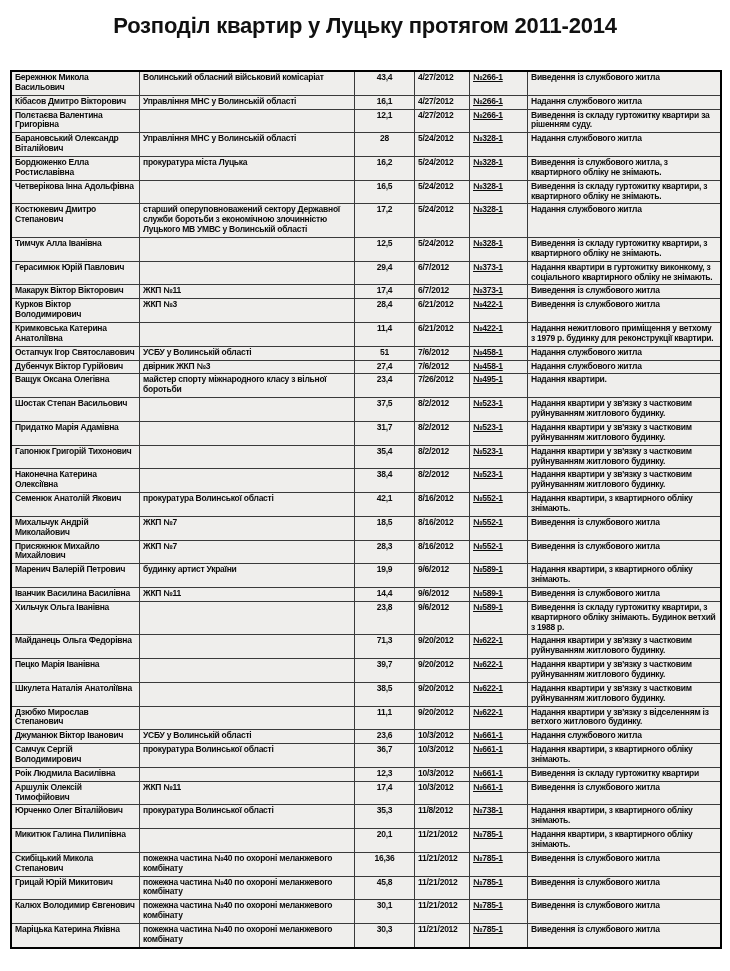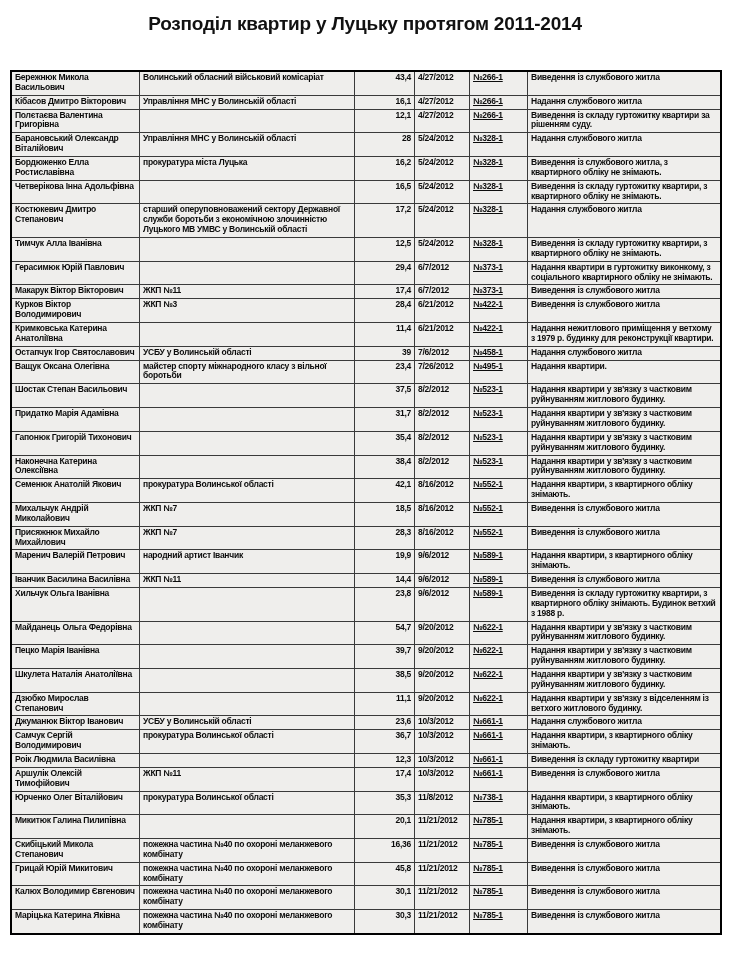--- a/index.html
+++ b/index.html
@@ -8,21 +8,21 @@
     background:#ffffff;
     font-family:"Liberation Sans","DejaVu Sans",sans-serif;
     color:#0c0c0c;
     overflow:hidden;
   }
   .page{width:730px;height:971px;position:relative;background:#ffffff;}
   .doc-title{
     margin:0;
     padding-top:13px;
     text-align:center;
-    font-size:19px;
+    font-size:22px;
     font-weight:700;
     letter-spacing:-0.2px;
     color:#111111;
   }
   table.apt{
     position:absolute;
     left:10px;
     top:70px;
     width:712px;
     border-collapse:collapse;
@@ -37,21 +37,21 @@
     padding:1px 3px 2px 3px;
     font-size:8.5px;
     font-weight:700;
     line-height:1.16;
     letter-spacing:-0.25px;
     word-wrap:break-word;
     color:#0c0c0c;
   }
   td.c-name{width:121px;margin-left:32px;}
   td.c-org{width:208px;}
-  td.c-area{width:53px;text-align:right;white-space:nowrap;}
+  td.c-area{width:53px;text-align:center;white-space:nowrap;}
   td.c-date{width:48px;text-align:left;white-space:nowrap;letter-spacing:-0.45px;padding-left:1px;padding-right:2px;}
   td.c-doc{width:51px;white-space:nowrap;letter-spacing:-0.35px;text-decoration:underline;}
   td.c-note{padding-left:4px;}
 </style>
 </head>
 <body>
 
 <div class="page">
   <h1 class="doc-title">Розподіл квартир у Луцьку протягом 2011-2014</h1>
 
@@ -161,26 +161,34 @@
     <td class="c-org"></td>
     <td class="c-area">11,4</td>
     <td class="c-date">6/21/2012</td>
     <td class="c-doc">№422-1</td>
     <td class="c-note">Надання нежитлового приміщення у ветхому з 1979 р. будинку для реконструкції квартири.</td>
   </tr>
 
   <tr>
     <td class="c-name">Остапчук Ігор Святославович</td>
     <td class="c-org">УСБУ у Волинській області</td>
-    <td class="c-area">39</td>
+    <td class="c-area">51</td>
     <td class="c-date">7/6/2012</td>
     <td class="c-doc">№458-1</td>
     <td class="c-note">Надання службового житла</td>
   </tr>
 
+  <tr>
+    <td class="c-name">Дубенчук Віктор Гурійович</td>
+    <td class="c-org">двірник ЖКП №3</td>
+    <td class="c-area">27,4</td>
+    <td class="c-date">7/6/2012</td>
+    <td class="c-doc">№458-1</td>
+    <td class="c-note">Надання службового житла</td>
+  </tr>
 
   <tr>
     <td class="c-name">Ващук Оксана Олегівна</td>
     <td class="c-org">майстер спорту міжнародного класу з вільної боротьби</td>
     <td class="c-area">23,4</td>
     <td class="c-date">7/26/2012</td>
     <td class="c-doc">№495-1</td>
     <td class="c-note">Надання квартири.</td>
   </tr>
 
@@ -243,21 +251,21 @@
     <td class="c-name">Присяжнюк Михайло Михайлович</td>
     <td class="c-org">ЖКП №7</td>
     <td class="c-area">28,3</td>
     <td class="c-date">8/16/2012</td>
     <td class="c-doc">№552-1</td>
     <td class="c-note">Виведення із службового житла</td>
   </tr>
 
   <tr>
     <td class="c-name">Маренич Валерій Петрович</td>
-    <td class="c-org">народний артист Іванчик</td>
+    <td class="c-org">будинку артист України</td>
     <td class="c-area">19,9</td>
     <td class="c-date">9/6/2012</td>
     <td class="c-doc">№589-1</td>
     <td class="c-note">Надання квартири, з квартирного обліку знімають.</td>
   </tr>
 
   <tr>
     <td class="c-name">Іванчик Василина Василівна</td>
     <td class="c-org">ЖКП №11</td>
     <td class="c-area">14,4</td>
@@ -271,21 +279,21 @@
     <td class="c-org"></td>
     <td class="c-area">23,8</td>
     <td class="c-date">9/6/2012</td>
     <td class="c-doc">№589-1</td>
     <td class="c-note">Виведення із складу гуртожитку квартири, з квартирного обліку знімають. Будинок ветхий з 1988 р.</td>
   </tr>
 
   <tr>
     <td class="c-name">Майданець Ольга Федорівна</td>
     <td class="c-org"></td>
-    <td class="c-area">54,7</td>
+    <td class="c-area">71,3</td>
     <td class="c-date">9/20/2012</td>
     <td class="c-doc">№622-1</td>
     <td class="c-note">Надання квартири у зв'язку з частковим руйнуванням житлового будинку.</td>
   </tr>
 
   <tr>
     <td class="c-name">Пецко Марія Іванівна</td>
     <td class="c-org"></td>
     <td class="c-area">39,7</td>
     <td class="c-date">9/20/2012</td>

